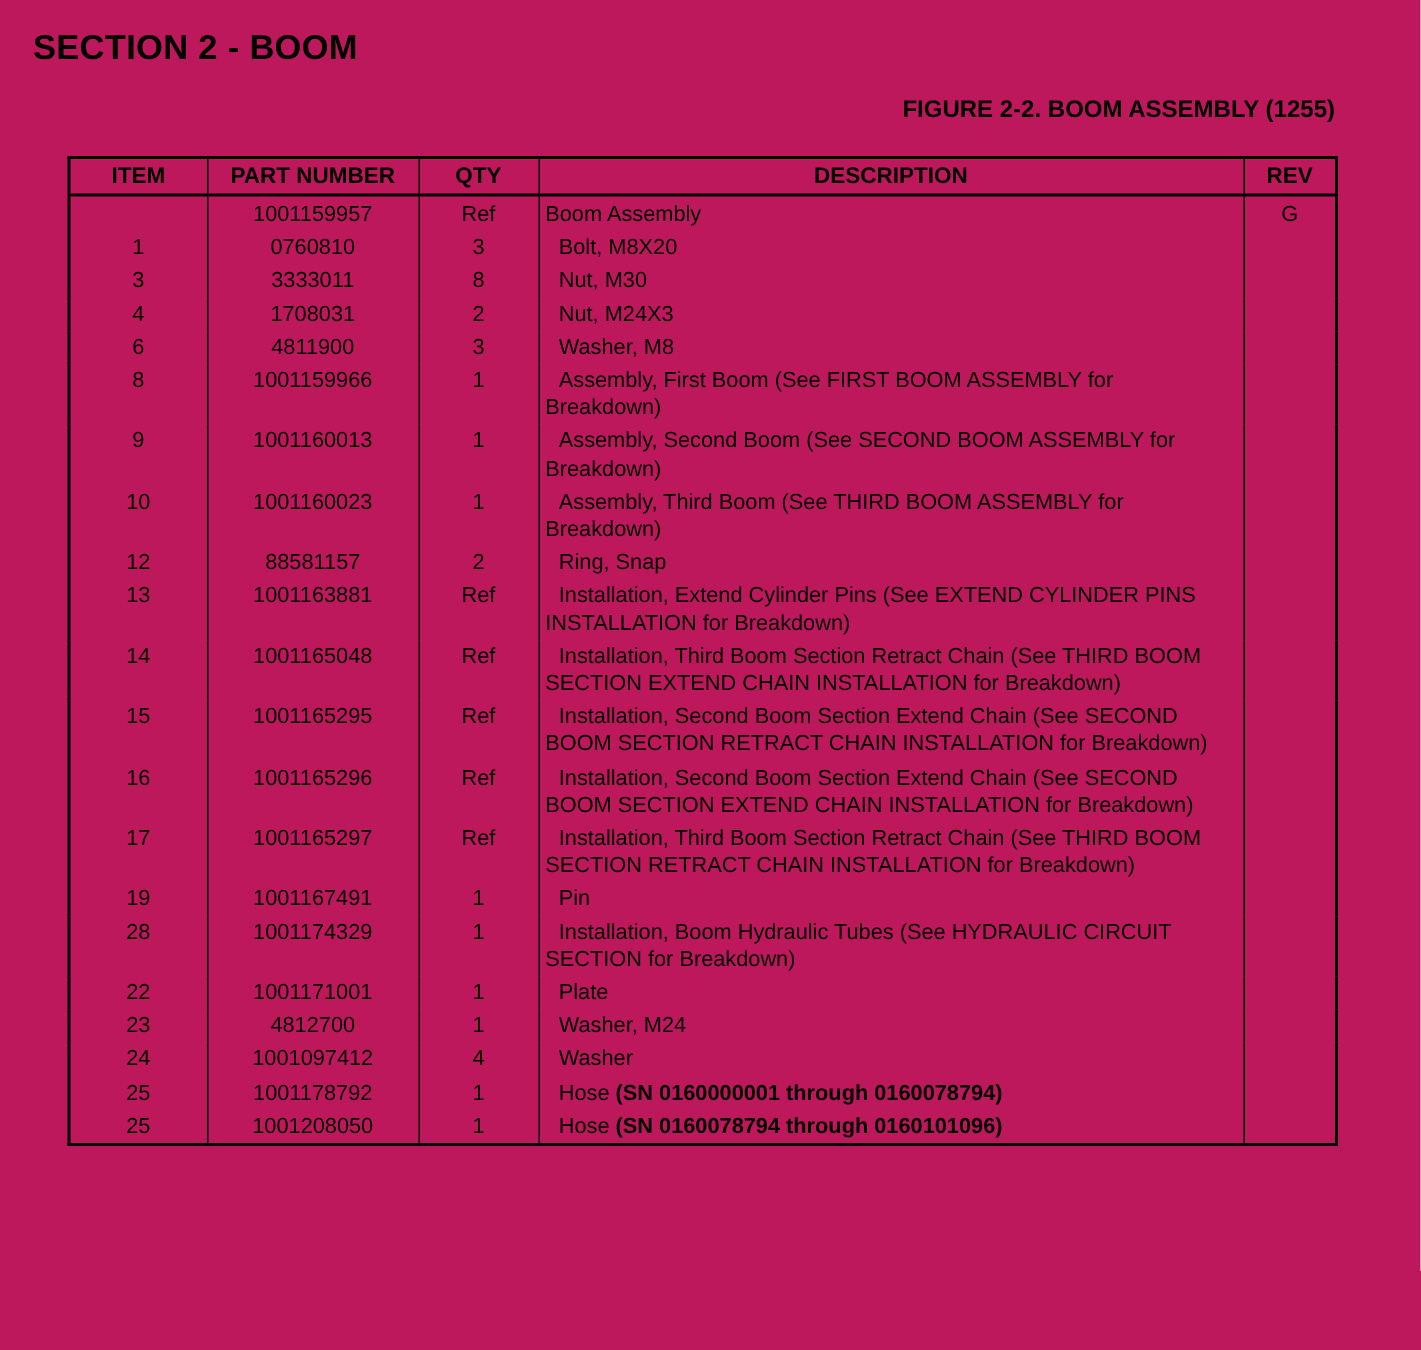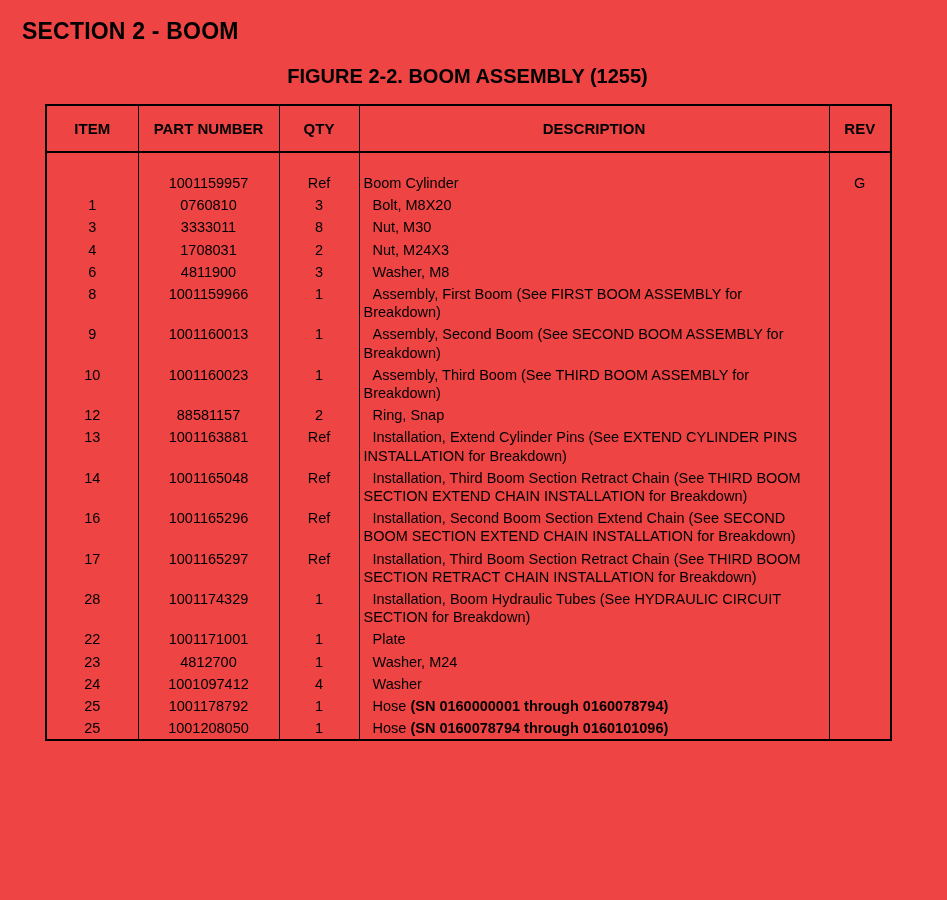--- a/index.html
+++ b/index.html
@@ -6,40 +6,40 @@
     margin: 0;
     padding: 0;
     background: #ffffff;
     color: #000000;
     font-family: "Liberation Sans", sans-serif;
   }
   .page {
     position: relative;
     width: 947px;
     height: 900px;
-    background: #ef4444;
+    background: #be185d;
     overflow: hidden;
   }
   .section-title {
     margin: 0;
     position: absolute;
     left: 22px;
     top: 18px;
     font-size: 23px;
     font-weight: bold;
     letter-spacing: 0.2px;
   }
   .figure-title {
     margin: 0;
     position: absolute;
     left: 45px;
     top: 65px;
     width: 845px;
-    text-align: center;
-    font-size: 20px;
+    text-align: right;
+    font-size: 16px;
     font-weight: bold;
   }
   table.parts {
     position: absolute;
     left: 45px;
     top: 104px;
     width: 845px;
     border-collapse: collapse;
     table-layout: fixed;
     border: 2px solid #000000;
@@ -50,40 +50,40 @@
   table.parts col.c-desc { width: 470px; }
   table.parts col.c-rev  { width: 62px; }
 
   table.parts th {
     border-left: 1px solid #000000;
     border-right: 1px solid #000000;
     border-bottom: 2px solid #000000;
     font-size: 15px;
     font-weight: bold;
     text-align: center;
-    padding: 14px 2px;
+    padding: 3px 2px;
     line-height: 17px;
   }
   table.parts td {
     border-left: 1px solid #000000;
     border-right: 1px solid #000000;
     font-size: 14.5px;
     line-height: 18.2px;
     padding: 2px 4px;
     vertical-align: top;
     text-align: center;
   }
   table.parts td.desc {
     text-align: left;
     padding-right: 8px;
     text-indent: 9px;
   }
   table.parts td.desc.flush { text-indent: 0; }
   table.parts td.desc .bold-seg { font-weight: bold; }
-  table.parts tbody tr:first-child td { padding-top: 21px; margin-top: 28px; }
+  table.parts tbody tr:first-child td { padding-top: 3px; margin-top: 28px; }
 </style>
 </head>
 <body>
 
 <div class="page">
   <h1 class="section-title">SECTION 2 - BOOM</h1>
   <h2 class="figure-title">FIGURE 2-2. BOOM ASSEMBLY (1255)</h2>
 
   <table class="parts">
     <colgroup>
@@ -100,21 +100,21 @@
         <th>QTY</th>
         <th>DESCRIPTION</th>
         <th>REV</th>
       </tr>
     </thead>
     <tbody id="table-body">
         <tr>
           <td></td>
           <td>1001159957</td>
           <td>Ref</td>
-          <td class="desc flush"><span>Boom Cylinder</span></td>
+          <td class="desc flush"><span>Boom Assembly</span></td>
           <td>G</td>
         </tr>
         <tr>
           <td>1</td>
           <td>0760810</td>
           <td>3</td>
           <td class="desc"><span>Bolt, M8X20</span></td>
           <td></td>
         </tr>
         <tr>
@@ -174,31 +174,45 @@
           <td></td>
         </tr>
         <tr>
           <td>14</td>
           <td>1001165048</td>
           <td>Ref</td>
           <td class="desc"><span>Installation, Third Boom Section Retract Chain (See THIRD BOOM SECTION EXTEND CHAIN INSTALLATION for Breakdown)</span></td>
           <td></td>
         </tr>
         <tr>
+          <td>15</td>
+          <td>1001165295</td>
+          <td>Ref</td>
+          <td class="desc"><span>Installation, Second Boom Section Extend Chain (See SECOND BOOM SECTION RETRACT CHAIN INSTALLATION for Breakdown)</span></td>
+          <td></td>
+        </tr>
+        <tr>
           <td>16</td>
           <td>1001165296</td>
           <td>Ref</td>
           <td class="desc"><span>Installation, Second Boom Section Extend Chain (See SECOND BOOM SECTION EXTEND CHAIN INSTALLATION for Breakdown)</span></td>
           <td></td>
         </tr>
         <tr>
           <td>17</td>
           <td>1001165297</td>
           <td>Ref</td>
           <td class="desc"><span>Installation, Third Boom Section Retract Chain (See THIRD BOOM SECTION RETRACT CHAIN INSTALLATION for Breakdown)</span></td>
+          <td></td>
+        </tr>
+        <tr>
+          <td>19</td>
+          <td>1001167491</td>
+          <td>1</td>
+          <td class="desc"><span>Pin</span></td>
           <td></td>
         </tr>
         <tr>
           <td>28</td>
           <td>1001174329</td>
           <td>1</td>
           <td class="desc"><span>Installation, Boom Hydraulic Tubes (See HYDRAULIC CIRCUIT SECTION for Breakdown)</span></td>
           <td></td>
         </tr>
         <tr>

